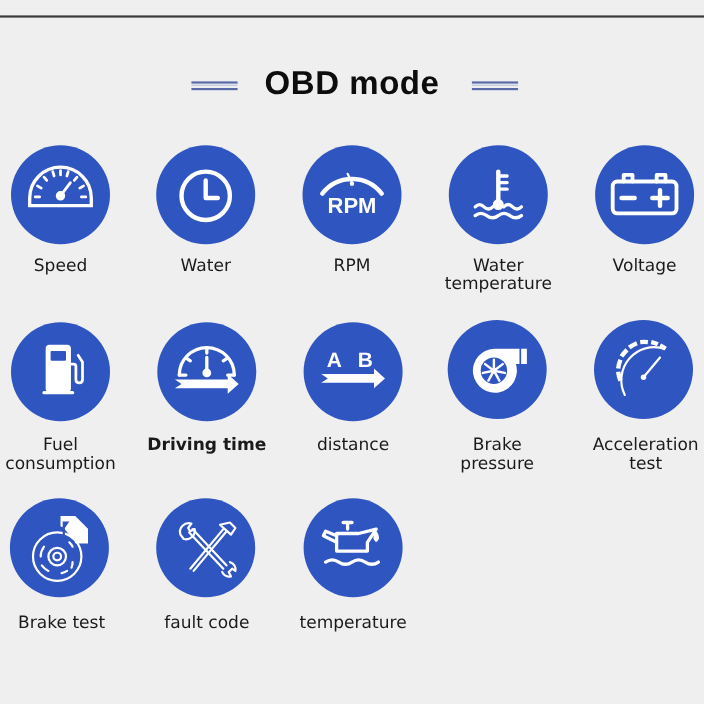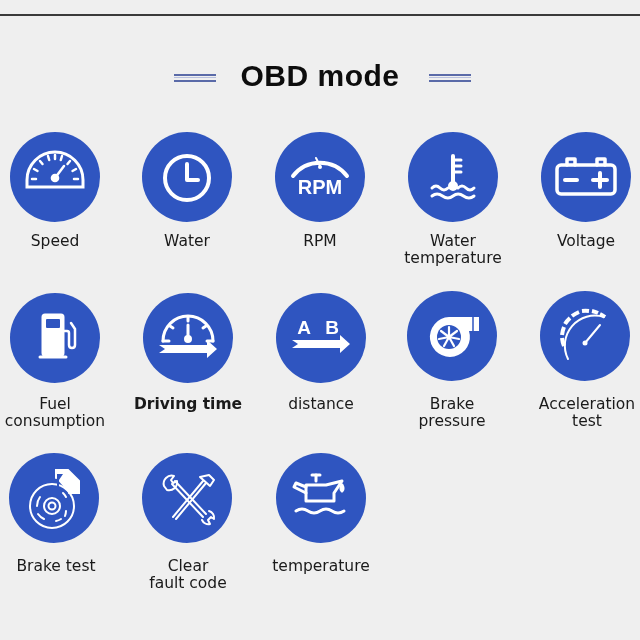--- a/index.html
+++ b/index.html
@@ -262,21 +262,20 @@
       <line x1="30" y1="31" x2="61" y2="64"></line>
       <line x1="33" y1="28" x2="64" y2="61"></line>
       <path d="M22 33 a8 8 0 0 1 10 -10 l-3 4 l2 3 l4 -2 a8 8 0 0 1 -10 9 z"></path>
       <path d="M60 67 a7 7 0 0 0 8 4 l-2 -4 l3 -3 l3 2 a7 7 0 0 0 -5 -8"></path>
       <line x1="64" y1="30" x2="34" y2="66"></line>
       <line x1="61" y1="28" x2="31" y2="64"></line>
       <path d="M58 24 l9 -2 l5 5 l-4 6 z"></path>
     </svg>
   </div>
   <div class="label" style="left:118px;top:558px;">
-    <span>Clear</span>
     <span>fault code</span>
   </div>
 </div>
 
 <div class="item">
   <div class="circle" style="left:276px;top:453px;">
     <svg viewBox="0 0 90 90" fill="none" stroke="#fff" stroke-width="3" stroke-linecap="round" stroke-linejoin="round">
       <line x1="36" y1="22" x2="44" y2="22"></line>
       <line x1="40" y1="22" x2="40" y2="28"></line>
       <path d="M30 32 H50 L66 28 L58 40 V48 H30 Z"></path>

